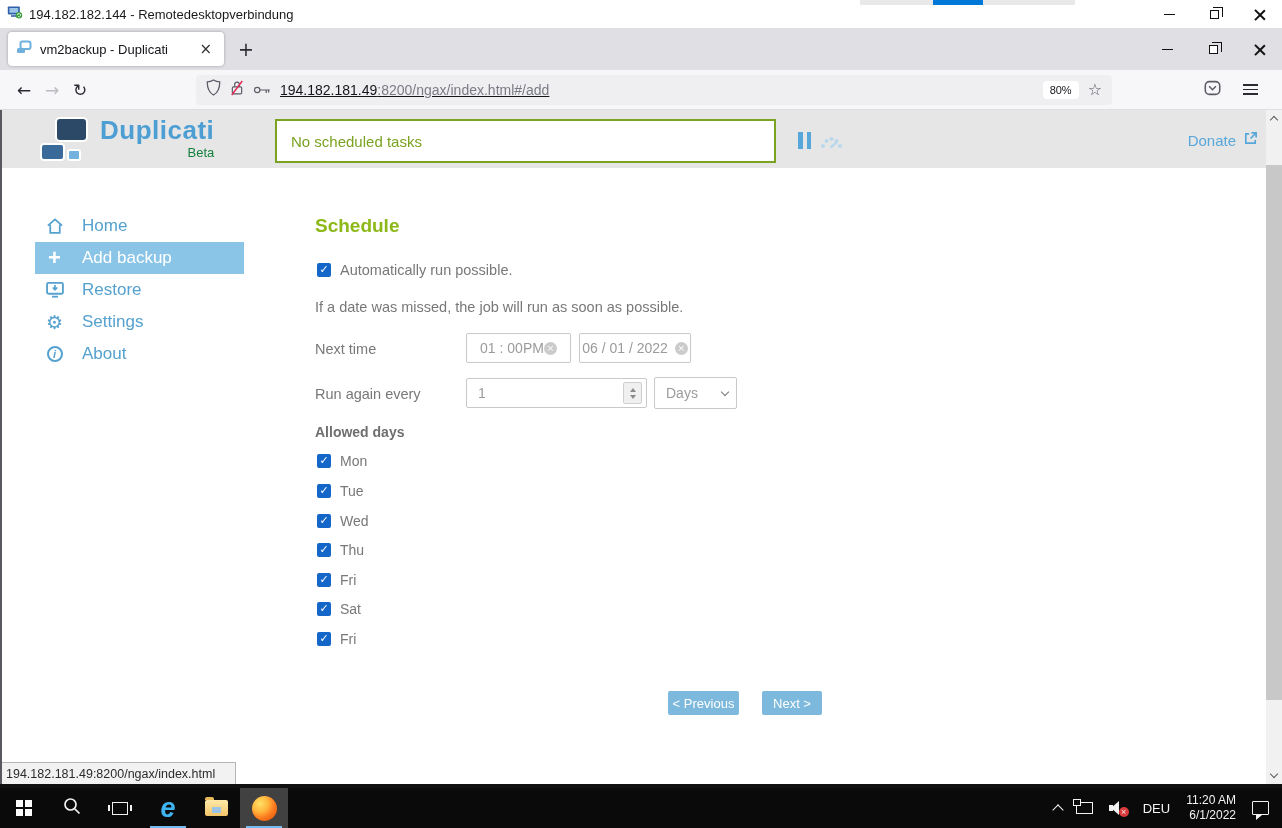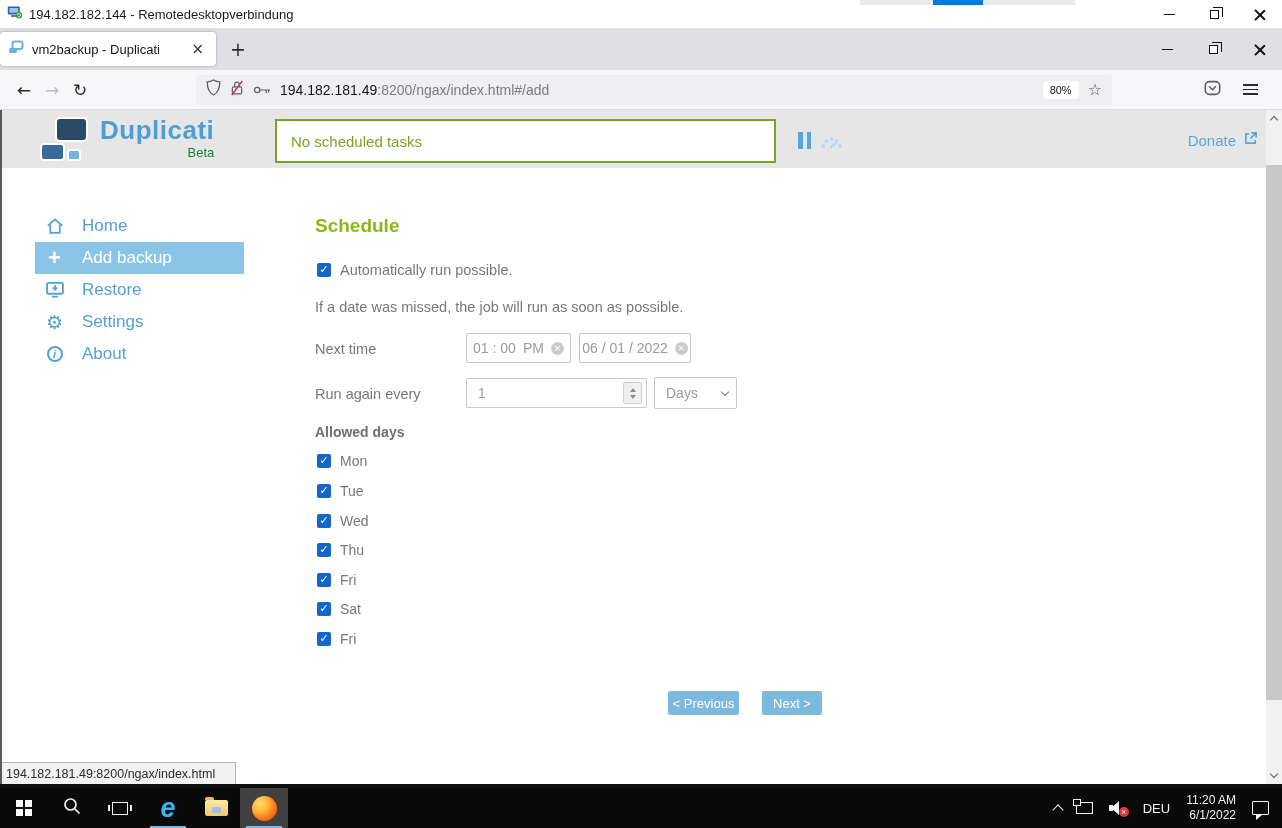--- a/index.html
+++ b/index.html
@@ -17,33 +17,33 @@
   .glyph-min { width:11px; height:1px; background:#111; }
   .glyph-restore { position:relative; width:9px; height:9px; border:1px solid #111; background:#fff; }
   .glyph-restore::before { content:""; position:absolute; left:2px; top:-4px; width:9px; height:9px; border:1px solid #111; border-left-width:0; border-bottom-width:0; }
   .glyph-close { position:relative; width:11px; height:11px; }
   .glyph-close::before,.glyph-close::after { content:""; position:absolute; left:5px; top:-1px; width:1.5px; height:14px; background:#111; }
   .glyph-close::before { transform:rotate(45deg); }
   .glyph-close::after { transform:rotate(-45deg); }
 
   
   .tabbar { position:relative; height:42px; background:#dfdfe4; display:flex; align-items:center; }
-  .tab { position:relative; width:216px; height:34px; background:#fff; border-radius:4px; box-shadow:0 0 3px rgba(0,0,0,.3); display:flex; align-items:center; padding:0 8px; }
+  .tab { position:relative; margin-left:8px; width:216px; height:34px; background:#fff; border-radius:4px; box-shadow:0 0 3px rgba(0,0,0,.3); display:flex; align-items:center; padding:0 8px; }
   .tab-title { font-size:13px; color:#15141a; margin-left:8px; flex:1; white-space:nowrap; overflow:hidden; }
   .tab-close { font-size:15px; color:#333; padding:0 4px; line-height:1; font-family:"DejaVu Sans",sans-serif; }
   .newtab-btn { font-size:19px; color:#2b2a33; margin-left:14px; font-family:"DejaVu Sans",sans-serif; line-height:1; }
   .tab-win-controls { position:absolute; right:0; top:0; height:42px; display:flex; }
   .tab-win-controls .win-btn { height:42px; width:46px; }
 
   
   .navbar { height:40px; background:#f7f7f9; border-bottom:1px solid #dddde2; display:flex; align-items:center; padding:0 10px; }
   .nav-btn { width:28px; text-align:center; font-size:17px; color:#2b2a33; font-family:"DejaVu Sans",sans-serif; }
   .nav-btn.disabled { color:#bcbcc2; }
   .urlbar { flex:1; margin-left:102px; height:30px; background:#efeff2; border-radius:4px; display:flex; align-items:center; padding:0 10px; gap:9px; }
-  .url-text { flex:1; font-size:14px; color:#15141a; white-space:nowrap; overflow:hidden; }
+  .url-text { flex:1; font-size:14px; color:#15141a; white-space:nowrap; overflow:hidden;text-decoration:underline; }
   .url-rest { color:#7b7b85; }
   .zoom-badge { background:#fff; border-radius:4px; font-size:11px; color:#15141a; padding:3px 7px; }
   .star-icon { font-size:16px; color:#5b5b66; font-family:"DejaVu Sans",sans-serif; }
   .nav-right { margin-left:auto; display:flex; align-items:center; gap:22px; padding:0 14px 0 92px; }
   .hamburger { display:flex; flex-direction:column; gap:3px; }
   .hamburger span { width:15px; height:1.8px; background:#2b2a33; }
 
   
   .content { position:relative; height:674px; background:#fff; overflow:hidden; border-left:2px solid #58585f; }
   .bottom-edge { height:4px; background:#101010; }
@@ -78,21 +78,21 @@
   
   .main { position:absolute; left:313px; top:0; width:720px; height:616px; }
   .sched-title { position:absolute; left:0; top:47px; font-size:19px; color:#8cb818; }
   .cb { width:14px; height:14px; background:#1467c8; border-radius:2px; color:#fff; font-size:11px; line-height:14px; text-align:center; font-family:"DejaVu Sans",sans-serif; }
   .row-autorun { position:absolute; left:2px; top:94px; display:flex; align-items:center; gap:9px; }
   .gray-label { font-size:14.5px; color:#787878; }
   .note { position:absolute; left:0; top:131px; font-size:14.5px; color:#787878; }
   .lbl-nexttime { position:absolute; left:0; top:173px; }
   .lbl-runagain { position:absolute; left:0; top:218px; }
   .field { position:absolute; height:30px; border:1px solid #c9c9c9; border-radius:2px; background:#fff; display:flex; align-items:center; }
-  .f-time { left:151px; top:165px; width:105px; justify-content:center; gap:7px; }
+  .f-time { left:151px; top:165px; width:105px; justify-content:center; }
   .f-date { left:264px; top:165px; width:112px; justify-content:center; gap:7px; }
   .field .val { font-size:14px; color:#9b9b9b; }
   .clear-ic { width:13px; height:13px; border-radius:50%; background:#cbcbcb; color:#fff; font-size:9px; line-height:13px; text-align:center; font-family:"DejaVu Sans",sans-serif; }
   .f-num { left:151px; top:210px; width:181px; padding-left:11px; }
   .spinner { position:absolute; right:4px; top:3px; width:19px; height:22px; background:#f0f0f0; border:1px solid #cfcfcf; border-radius:2px; display:flex; flex-direction:column; align-items:center; justify-content:center; gap:3px; }
   .tri-up { width:0; height:0; border-left:3.5px solid transparent; border-right:3.5px solid transparent; border-bottom:4.5px solid #8a8a8a; }
   .tri-down { width:0; height:0; border-left:3.5px solid transparent; border-right:3.5px solid transparent; border-top:4.5px solid #8a8a8a; }
   .f-select { left:339px; top:209px; width:83px; height:32px; padding-left:11px; }
   .chev-down { position:absolute; right:8px; top:11px; width:6px; height:6px; border-right:1.5px solid #777; border-bottom:1.5px solid #777; transform:rotate(45deg); }
   .lbl-allowed { position:absolute; left:0; top:256px; font-size:14px; font-weight:bold; color:#6f6f6f; }

